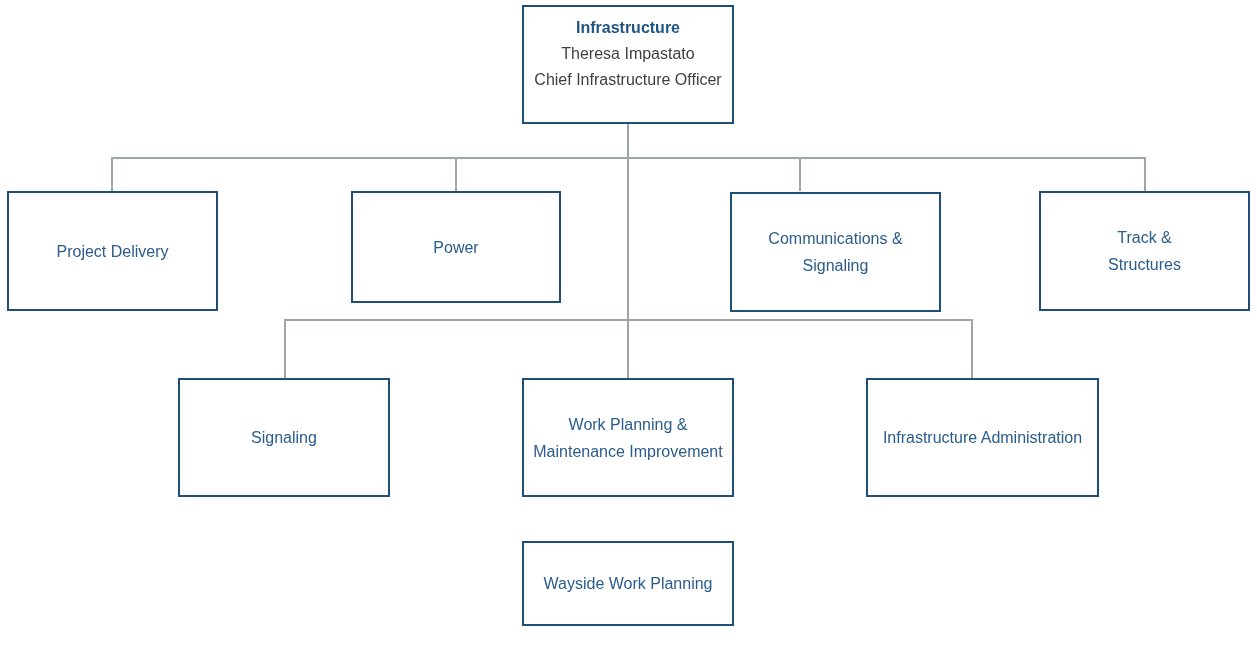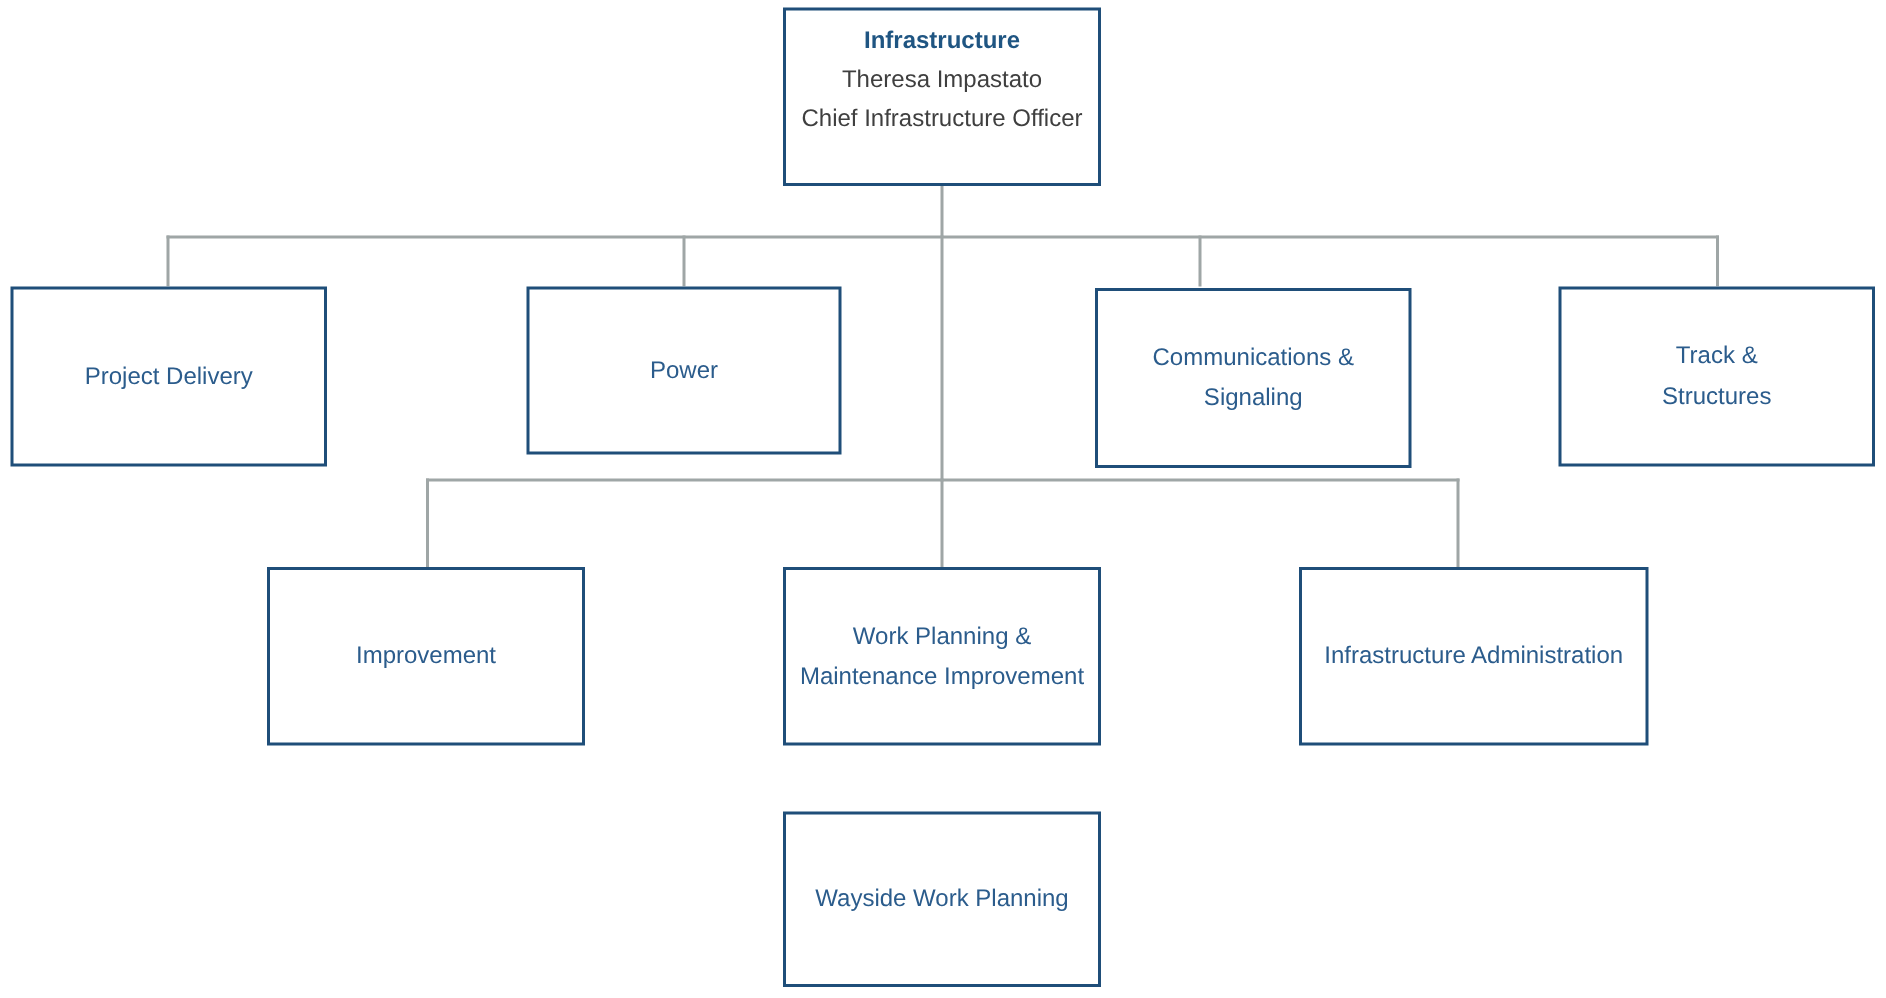--- a/index.html
+++ b/index.html
@@ -46,21 +46,21 @@
   }
   
   .n-root      { left: 522px;  top: 5px;   width: 212px; height: 119px; }
   .n-pd        { left: 7px;    top: 191px; width: 211px; height: 120px; }
   .n-power     { left: 351px;  top: 191px; width: 210px; height: 112px; }
   .n-comms     { left: 695px;  top: 192px; width: 211px; height: 120px; margin-left: 35px; }
   .n-track     { left: 1039px; top: 191px; width: 211px; height: 120px; }
   .n-fac       { left: 178px;  top: 378px; width: 212px; height: 119px; }
   .n-wp        { left: 522px;  top: 378px; width: 212px; height: 119px; }
   .n-ia        { left: 866px;  top: 378px; width: 233px; height: 119px; }
-  .n-wayside   { left: 522px;  top: 541px; width: 212px; height: 117px; }
+  .n-wayside   { left: 522px;  top: 541px; width: 212px; height: 85px; }
   
   .n-track .label   { max-width: 125px; }
   .n-wayside .label { max-width: 172px; }
   .n-root .root-role { max-width: 190px; }
   
   .conn {
     position: absolute;
     background: var(--connector-line, #9FA6A6);
   }
 </style>
@@ -94,21 +94,21 @@
     <span class="label">Power</span>
   </div>
   <div class="node n-comms">
     <span class="label">Communications &amp; Signaling</span>
   </div>
   <div class="node n-track">
     <span class="label">Track &amp; Structures</span>
   </div>
 
   <div class="node n-fac">
-    <span class="label">Improvement</span>
+    <span class="label">Signaling</span>
   </div>
   <div class="node n-wp">
     <span class="label">Work Planning &amp; Maintenance Improvement</span>
   </div>
   <div class="node n-ia">
     <span class="label">Infrastructure Administration</span>
   </div>
 
   <div class="node n-wayside">
     <span class="label">Wayside Work Planning</span>

